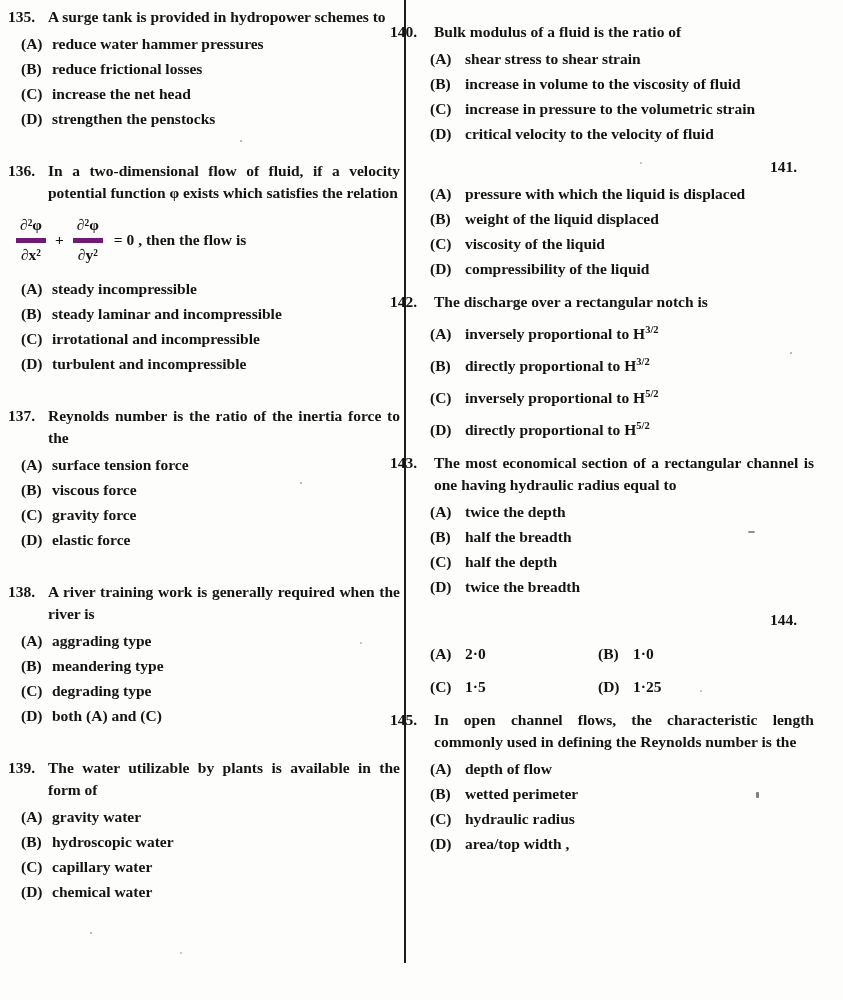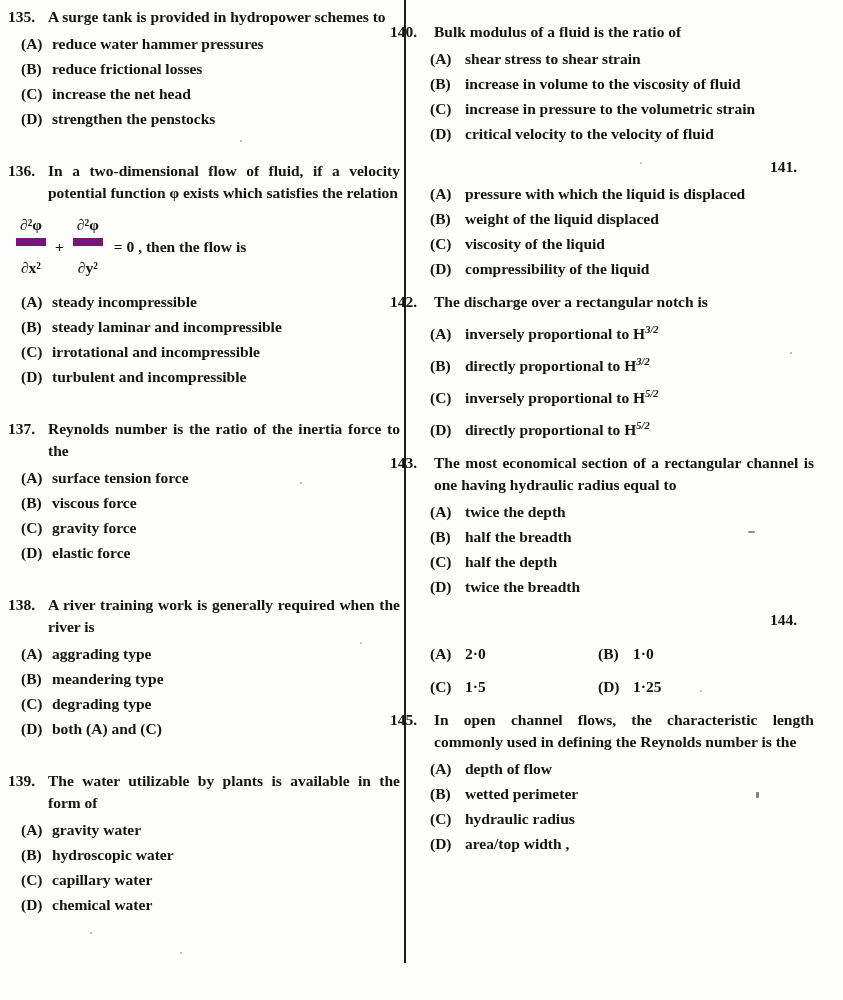--- a/index.html
+++ b/index.html
@@ -56,25 +56,25 @@
   }
   .options-grid .option { margin: 0; }
 
   .formula {
     display: flex;
     align-items: center;
     margin: 10px 0 12px 8px;
     gap: 9px;
   }
   .frac { text-align: center; }
-  .frac .num { display: block; padding: 0 4px 2px; border-bottom: 8px solid #701a75; }
-  .frac .den { display: block; padding-top: 11px; }
+  .frac .num { display: block; padding: 0 4px 2px; border-bottom: 5px solid #701a75; }
+  .frac .den { display: block; padding-top: 1px; }
   .formula .suffix { margin-left: 2px; }
 
-  sup { font-size: 10.5px; line-height: 0; vertical-align: super; font-style: italic; }
+  sup { font-size: 10.5px; line-height: 0; vertical-align: super; }
   sub { font-size: 10.5px; line-height: 0; vertical-align: sub; }
 
   .speck { position: absolute; background: #4a4a4a; border-radius: 50%; }
 </style>
 </head>
 <body>
 
 <div class="page">
 
   <div class="divider"></div>

